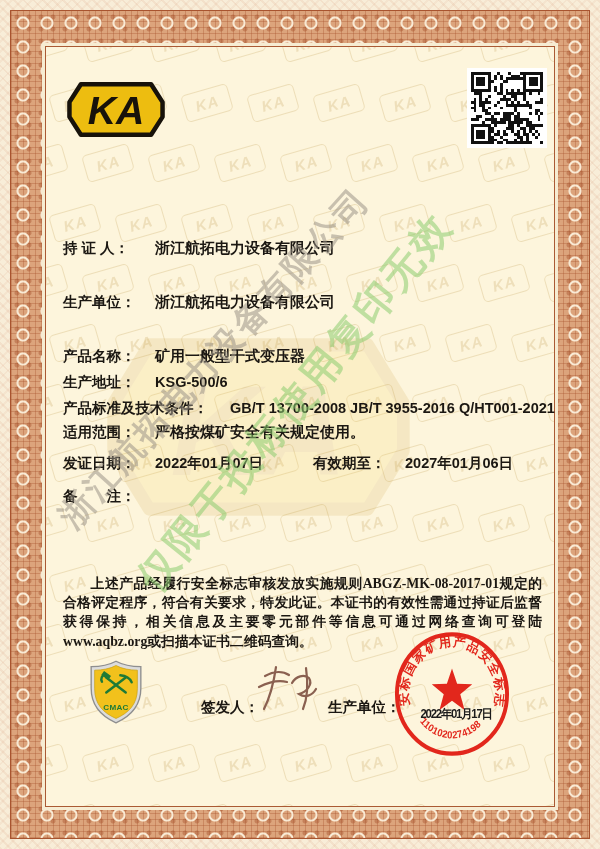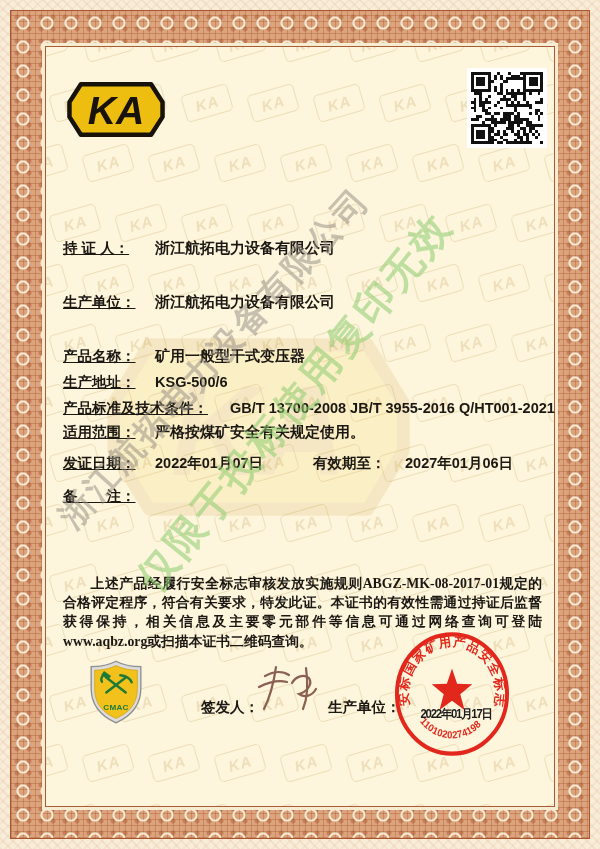--- a/index.html
+++ b/index.html
@@ -23,21 +23,21 @@
     border-radius:5px;transform:rotate(-16deg);display:flex;align-items:center;justify-content:center;
     font:italic 900 15px "Liberation Sans", sans-serif;color:rgba(205,173,110,.30);letter-spacing:1px;}
   .big-wm{position:absolute;left:60px;top:290px;width:305px;height:180px;opacity:.14;z-index:0;}
   .abs{position:absolute;z-index:2;}
   .ka-badge{left:21px;top:34px;width:98px;height:57px;}
   .mark-line{left:183px;top:52px;font-size:15.5px;font-weight:700;white-space:nowrap;}
   .mark-no{font-family:"Liberation Serif", serif;font-weight:400;font-size:17px;letter-spacing:1px;margin-left:8px;}
   .qr{left:421px;top:21px;width:80px;height:80px;}
   .title{left:0;top:126px;width:100%;text-align:center;font-size:33px;font-weight:700;letter-spacing:3px;}
   .row{position:absolute;left:17px;right:10px;z-index:2;white-space:nowrap;}
-  .lab{display:inline-block;width:88px;font:700 14.5px "Liberation Sans", sans-serif;vertical-align:baseline;text-decoration:underline;}
+  .lab{display:inline-block;width:88px;font:700 14.5px "Liberation Sans", sans-serif;vertical-align:baseline;}
   .val{font-weight:700;font-size:15px;}
   .v-kai{font-family:"Liberation Serif", serif;}
   .v-hei{font-family:"Liberation Sans", sans-serif;font-size:14.5px;}
   .row-standards .lab{width:auto;margin-right:18px;}
   .val-mid{display:inline-block;width:154px;}
   .lab2{display:inline-block;width:88px;font:700 14.5px "Liberation Sans", sans-serif;}
   .statement{position:absolute;left:17px;right:12px;top:513px;z-index:2;
     font-size:13.8px;font-weight:700;line-height:1.4;text-align:justify;text-indent:2em;}
   .cmac{left:43px;top:613px;width:54px;height:64px;}
   .issuer-lab{left:155px;top:651px;font:700 14.5px "Liberation Sans", sans-serif;}

